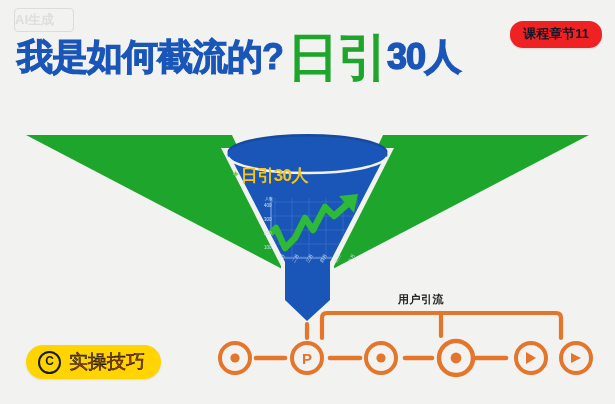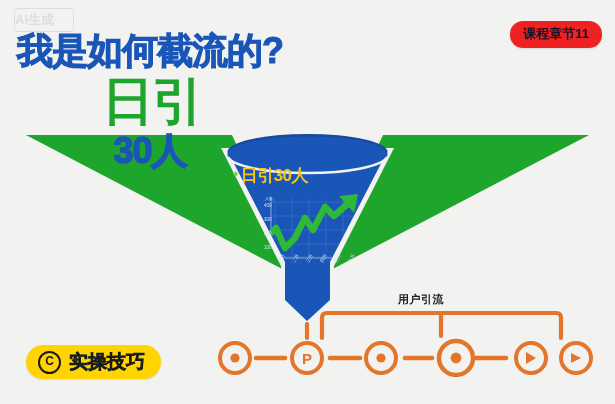--- a/index.html
+++ b/index.html
@@ -46,25 +46,24 @@
     font-size: 36px;
     font-weight: bold;
     color: #1a56b8;
     letter-spacing: -1px;
     line-height: 44px;
     white-space: nowrap;
     -webkit-text-stroke: 1.1px #1a56b8;
   }
   .line2 {
     display: flex;
-    align-items: center;
+    align-items: flex-end;
     white-space: nowrap;
     line-height: 50px;
-    margin-top: 10px;
-    flex-direction: column;
+    margin-top: 16px;
   }
   .line2 .q {
     font-size: 36px;
     font-weight: bold;
     color: #1a56b8;
     letter-spacing: -1px;
     -webkit-text-stroke: 1.1px #1a56b8;
   }
   .line2 .hl-green {
     font-size: 52px;
@@ -196,22 +195,22 @@
     color: #1a1a1a;
     font-size: 12px;
     font-weight: bold;
     line-height: 17px;
     text-align: center;
     margin-right: 8px;
     flex: none;
   }
   .skill-badge .c-text {
     font-size: 19px;
-    font-weight: bold;
-    color: #0f766e;
+    font-weight: normal;
+    color: #c2410c;
     letter-spacing: 0px;
     -webkit-text-stroke: 0.6px #1a1a1a;
   }
 </style>
 </head>
 <body>
 
 <div id="poster">
 
   <div class="watermark">AI生成</div>

